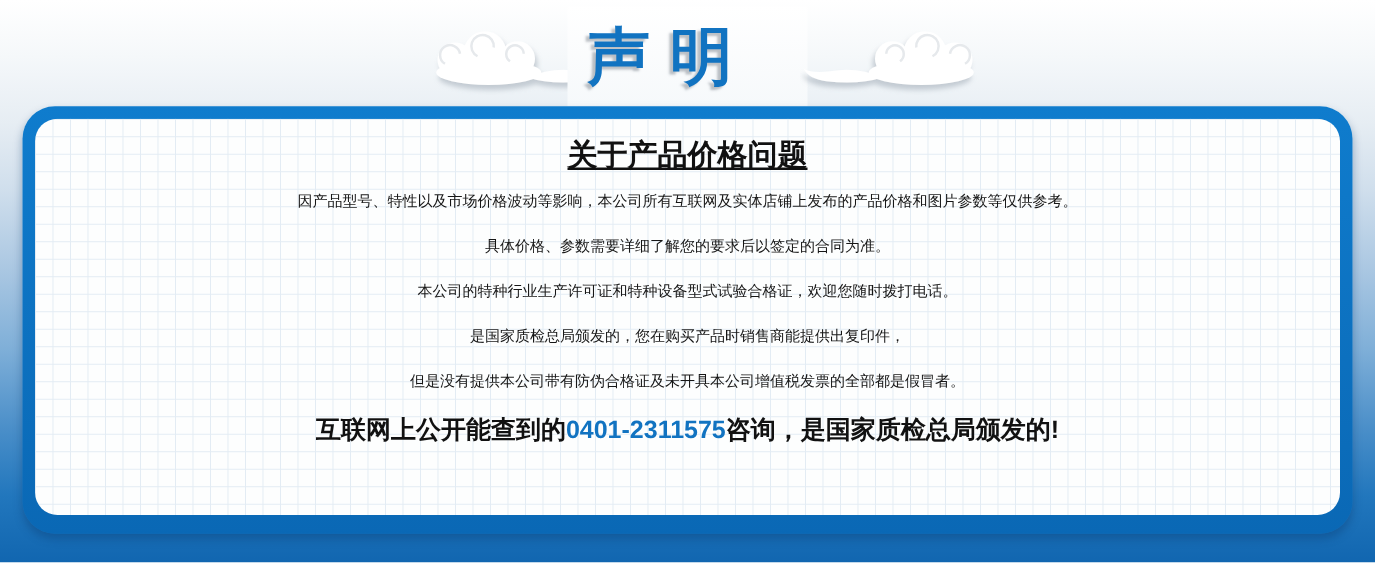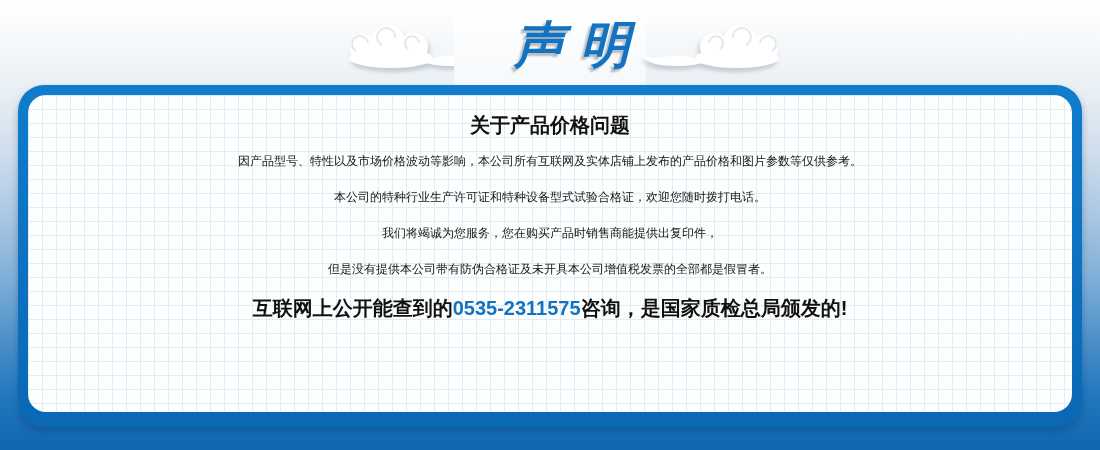--- a/index.html
+++ b/index.html
@@ -12,21 +12,21 @@
     background:linear-gradient(180deg,
       #ffffff 0%, #f5f8fa 10%, #e6edf3 22%, #cfdeec 34%,
       #aac7e2 48%, #7fafd8 62%, #4b8fc9 76%, #2277bd 88%, #1166b0 100%);
   }
   
   .header{position:absolute;top:0;left:0;width:100%;height:85px;}
   .title-box{
     position:absolute;left:50%;top:5px;transform:translateX(-50%);
     width:192px;height:80px;
     background:linear-gradient(180deg,#ffffff 0%,#f6f9fb 100%);
-    display:flex;align-items:center;justify-content:flex-end;font-style:italic;
+    display:flex;align-items:center;justify-content:flex-start;
   }
   .page-title{
     margin:0;font-size:50px;font-weight:800;color:#1173c1;
     letter-spacing:16px;text-indent:16px;white-space:nowrap;
     text-shadow:-3px 3px 2px rgba(104,114,124,0.45);
   }
   .cloud{position:absolute;}
   .cloud-left{left:336px;top:20px;}
   .cloud-right{left:640px;top:20px;transform:scaleX(-1);}
   
@@ -39,21 +39,21 @@
   .card-inner{
     position:absolute;left:10px;right:10px;top:10px;bottom:15px;
     border-radius:18px;overflow:hidden;box-sizing:border-box;
     background-color:#fdfefe;
     background-image:
       linear-gradient(#e3ecf4 1px,transparent 1px),
       linear-gradient(90deg,#e3ecf4 1px,transparent 1px);
     background-size:14px 14px;
     text-align:center;padding-top:12px;
   }
-  .heading{margin:0;font-size:20px;line-height:36px;font-weight:bold;color:#111;}
+  .heading{margin:0;font-size:24px;line-height:36px;font-weight:bold;color:#111;text-decoration:underline;}
   .line{margin:0;font-size:12px;line-height:36px;color:#161616;}
   .footer-line{margin:2px 0 0 0;font-size:20px;line-height:38px;font-weight:bold;color:#111;}
   .phone{color:#1173c1;}
 </style>
 </head>
 <body>
 
 <svg width="0" height="0" style="position:absolute" aria-hidden="true">
   <defs>
     <filter id="cloudShadow" x="-20%" y="-20%" width="140%" height="170%">
@@ -86,25 +86,26 @@
     <svg class="cloud cloud-right" width="152" height="56" viewBox="0 0 152 56">
         <use href="#cloudShape"></use>
       </svg>
   </div>
 
   <div class="card">
     <div class="card-inner">
 
       <h2 class="heading">关于产品价格问题</h2>
       <p class="line">因产品型号、特性以及市场价格波动等影响，本公司所有互联网及实体店铺上发布的产品价格和图片参数等仅供参考。</p>
+      <p class="line">具体价格、参数需要详细了解您的要求后以签定的合同为准。</p>
 
       <p class="line">本公司的特种行业生产许可证和特种设备型式试验合格证，欢迎您随时拨打电话。</p>
-      <p class="line">我们将竭诚为您服务，您在购买产品时销售商能提供出复印件，</p>
+      <p class="line">是国家质检总局颁发的，您在购买产品时销售商能提供出复印件，</p>
       <p class="line">但是没有提供本公司带有防伪合格证及未开具本公司增值税发票的全部都是假冒者。</p>
 
       <p class="footer-line">
-        <span>互联网上公开能查到的</span><span class="phone">0535-2311575</span><span>咨询，是国家质检总局颁发的!</span>
+        <span>互联网上公开能查到的</span><span class="phone">0401-2311575</span><span>咨询，是国家质检总局颁发的!</span>
       </p>
 
     </div>
   </div>
 
 </div>
 
 </body></html>

